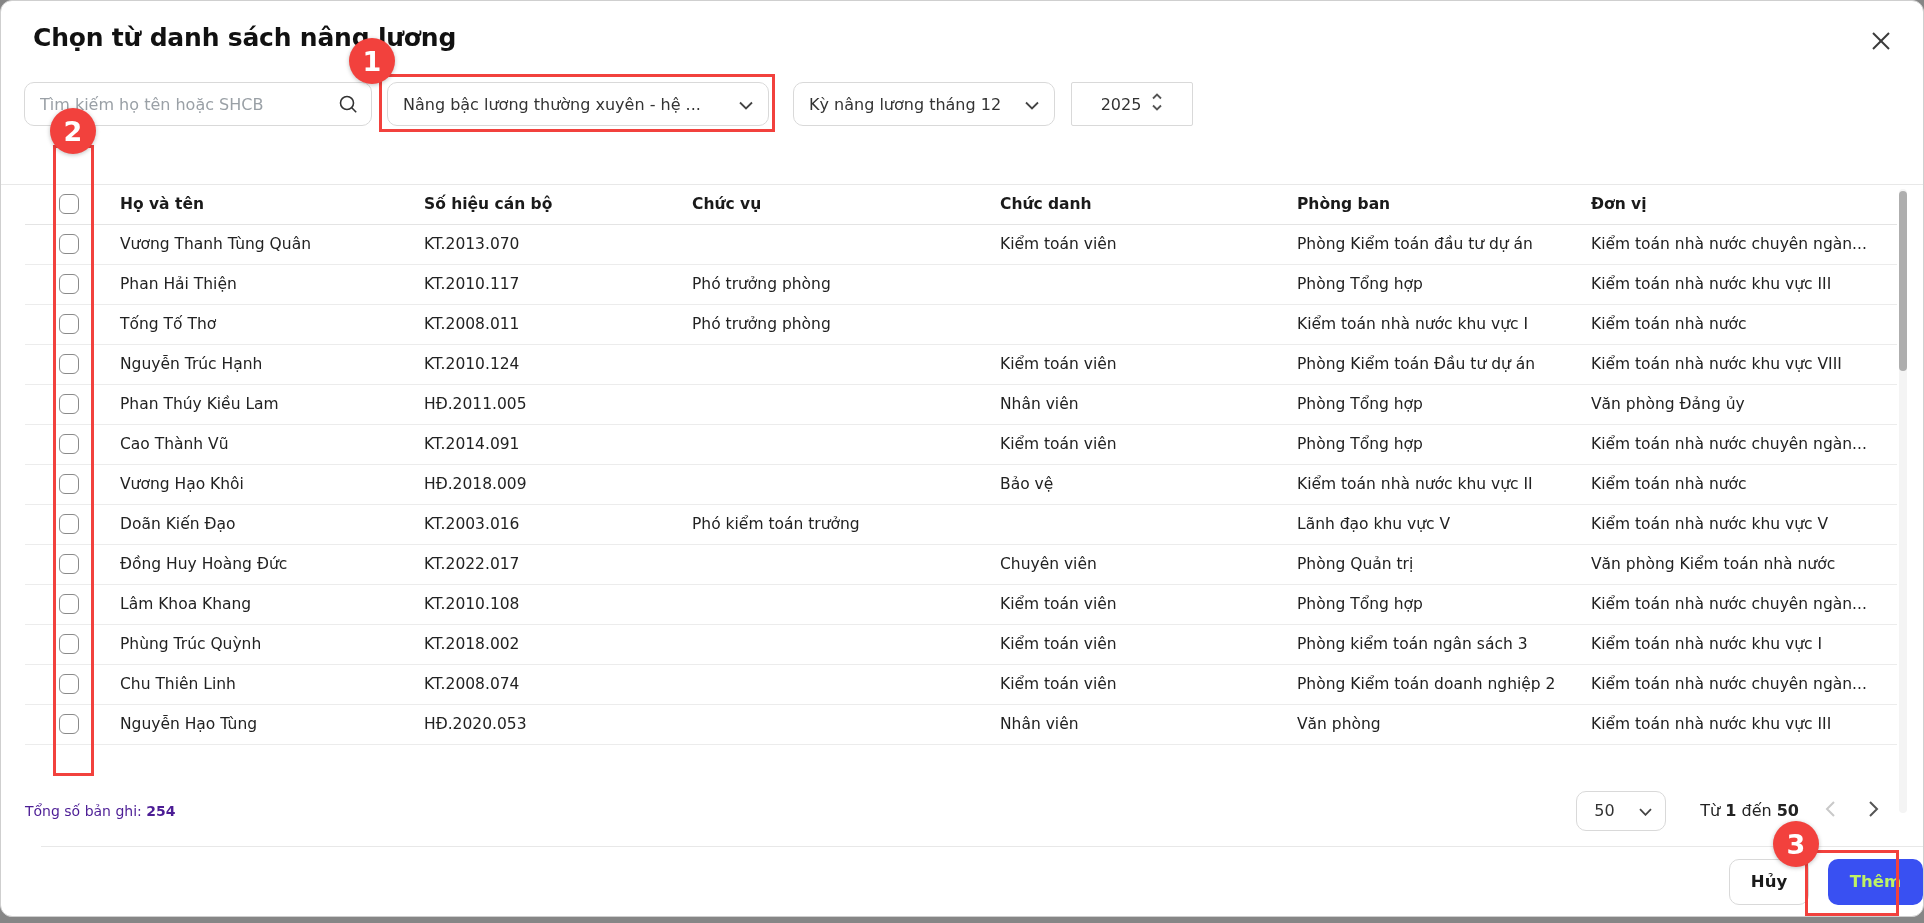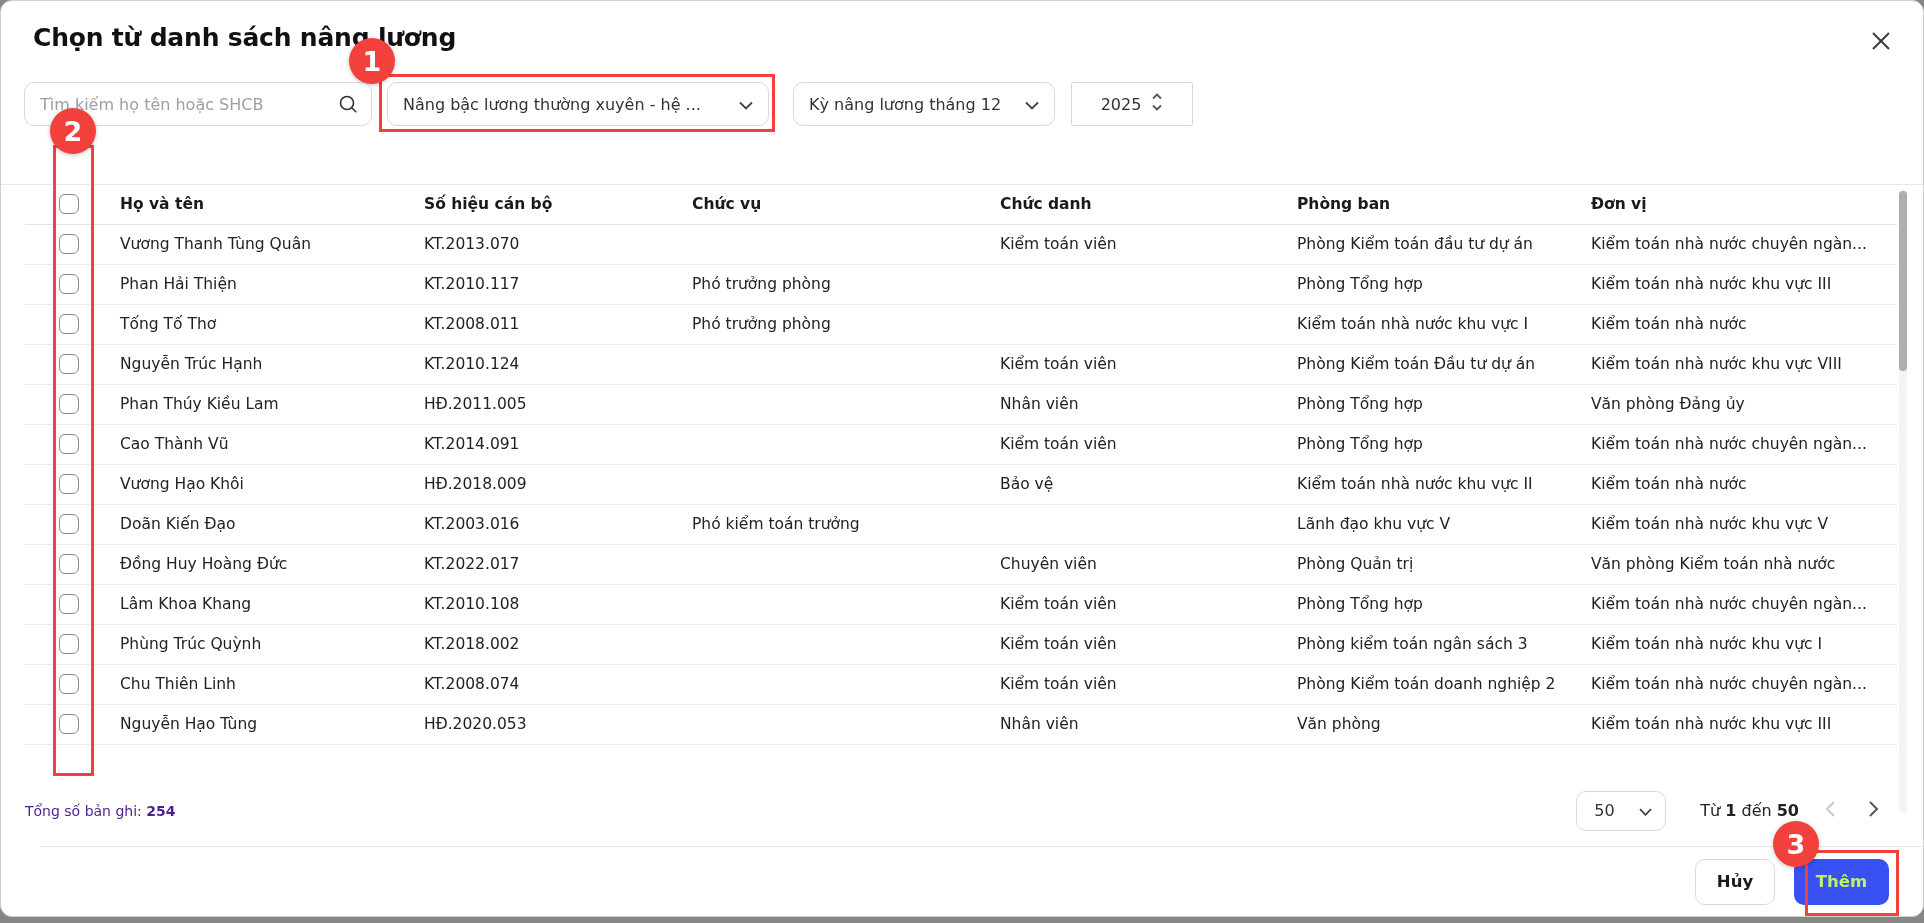--- a/index.html
+++ b/index.html
@@ -50,21 +50,21 @@
   .total-text { font-size:14px; color:#4c1d95; }
   .total-text b { font-weight:700; }
   .footer-right { display:flex; align-items:center;padding-left:31px; }
   .pagesize-box { width:90px; height:40px; border:1px solid #d9d9d9; border-radius:10px; box-sizing:border-box; display:flex; align-items:center; justify-content:space-between; padding:0 13px 0 17px; font-size:16px; color:#333; cursor:pointer; background:#fff; margin-right:34px; }
   .range-text { font-size:16px; color:#222; margin-right:22px; }
   .range-text b { font-weight:700; }
   .pg-btn { background:none; border:none; padding:2px 4px; cursor:pointer; }
   .pg-prev { color:#c9c9c9; margin-right:24px; }
   .pg-next { color:#555; }
   
-  .actions { position:absolute; top:845px; left:0; right:0; bottom:0; border-top:1px solid #e8e8e8; display:flex; align-items:center; justify-content:flex-end; gap:19px; padding-right:34px; box-sizing:border-box;margin-left:40px; }
+  .actions { position:absolute; top:845px; left:0; right:0; bottom:0; border-top:1px solid #e8e8e8; display:flex; align-items:center; justify-content:flex-end; gap:19px; box-sizing:border-box;margin-left:40px; }
   .btn { height:46px; border-radius:10px; font-size:16.5px; font-weight:600; font-family:inherit; cursor:pointer; box-sizing:border-box; }
   .btn-cancel { width:80px; background:#fff; border:1px solid #d9d9d9; color:#1a1a1a; }
   .btn-submit { width:95px; background:#3950f2; border:none; color:#bef264; }
   
   .ann { position:absolute; pointer-events:none; z-index:20; }
   .ann-rect { border:3px solid #f2413d; box-sizing:border-box; }
   .ann-badge { width:46px; height:46px; border-radius:50%; background:#f2413d; color:#fff; font-size:27px; font-weight:700; display:flex; align-items:center; justify-content:center; box-shadow:0 1px 4px rgba(0,0,0,0.25); }
   #rect1 { left:378px; top:73px; width:396px; height:58px; }
   #rect2 { left:52px; top:144px; width:41px; height:631px; }
   #rect3 { left:1804px; top:849px; width:94px; height:66px; }

